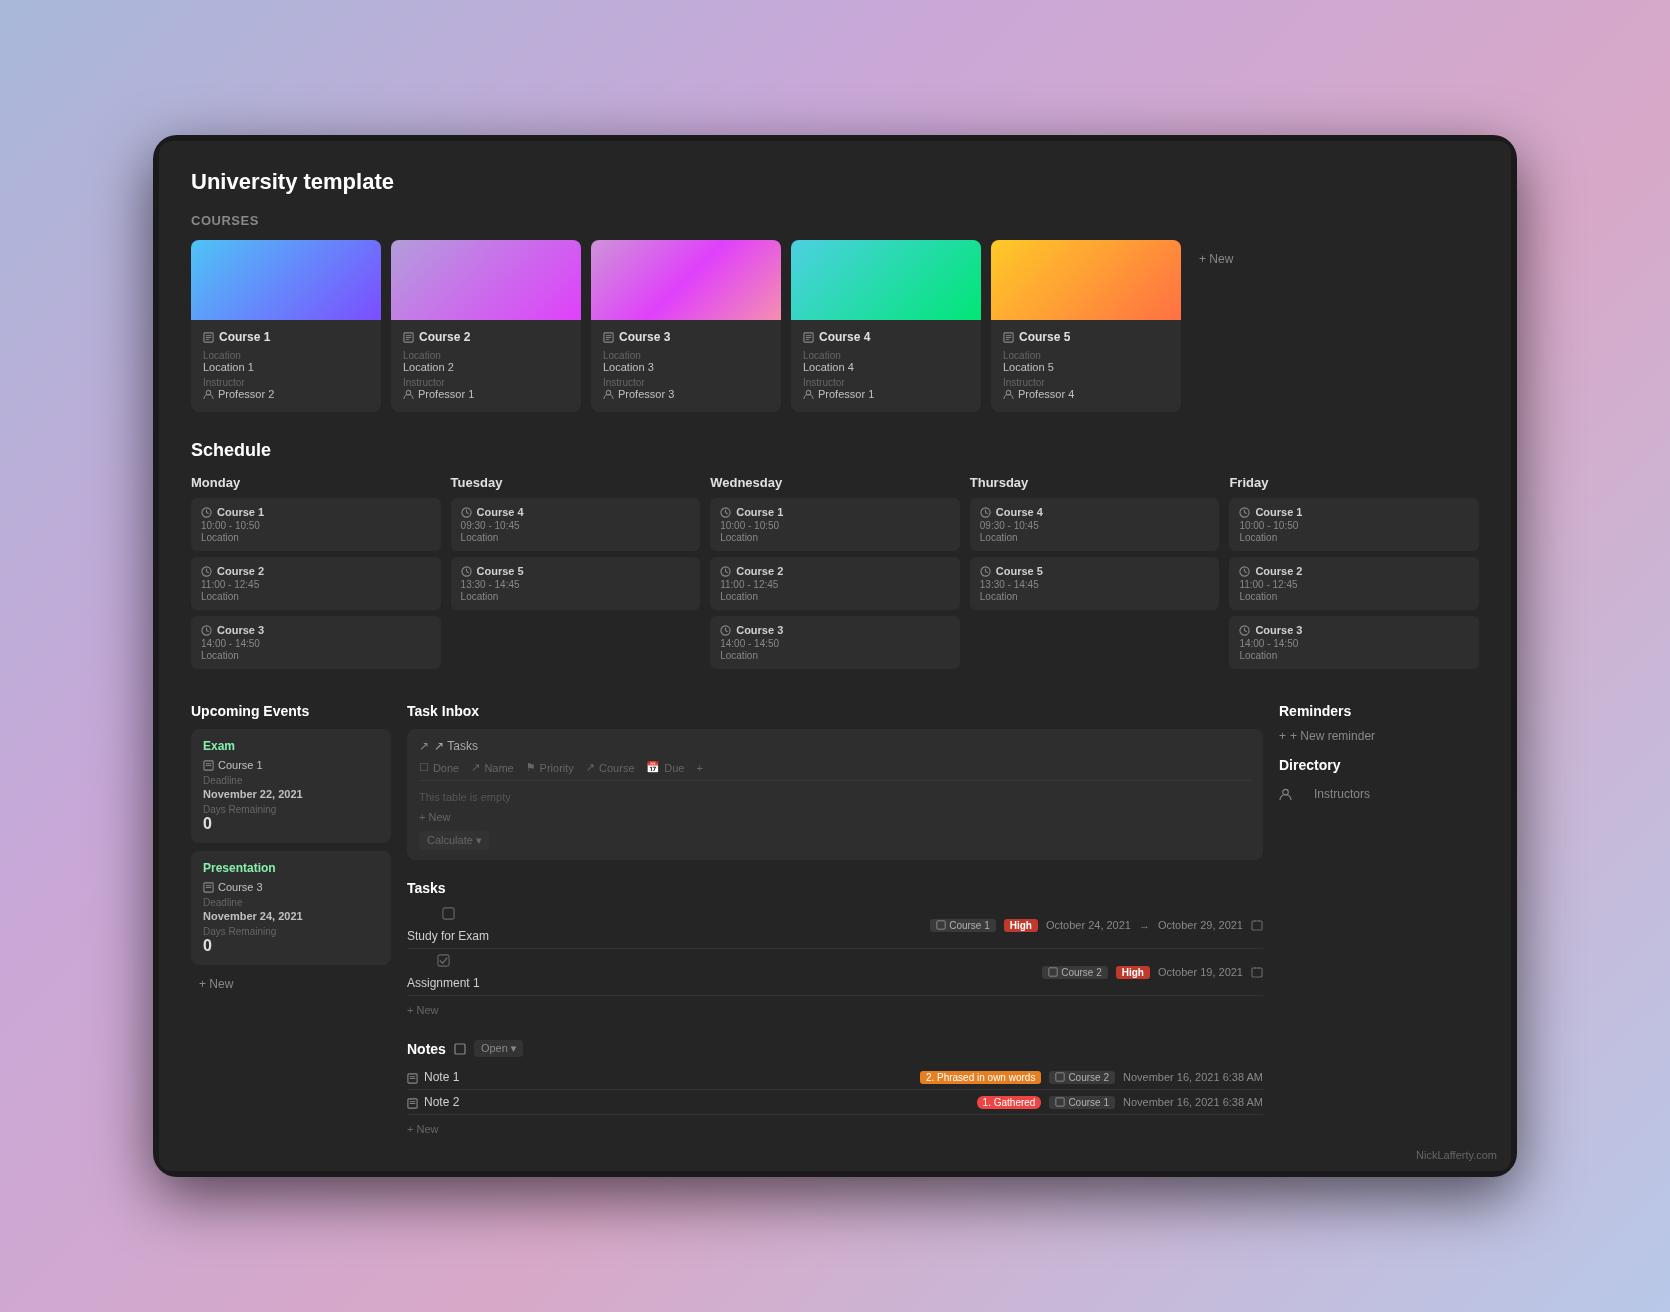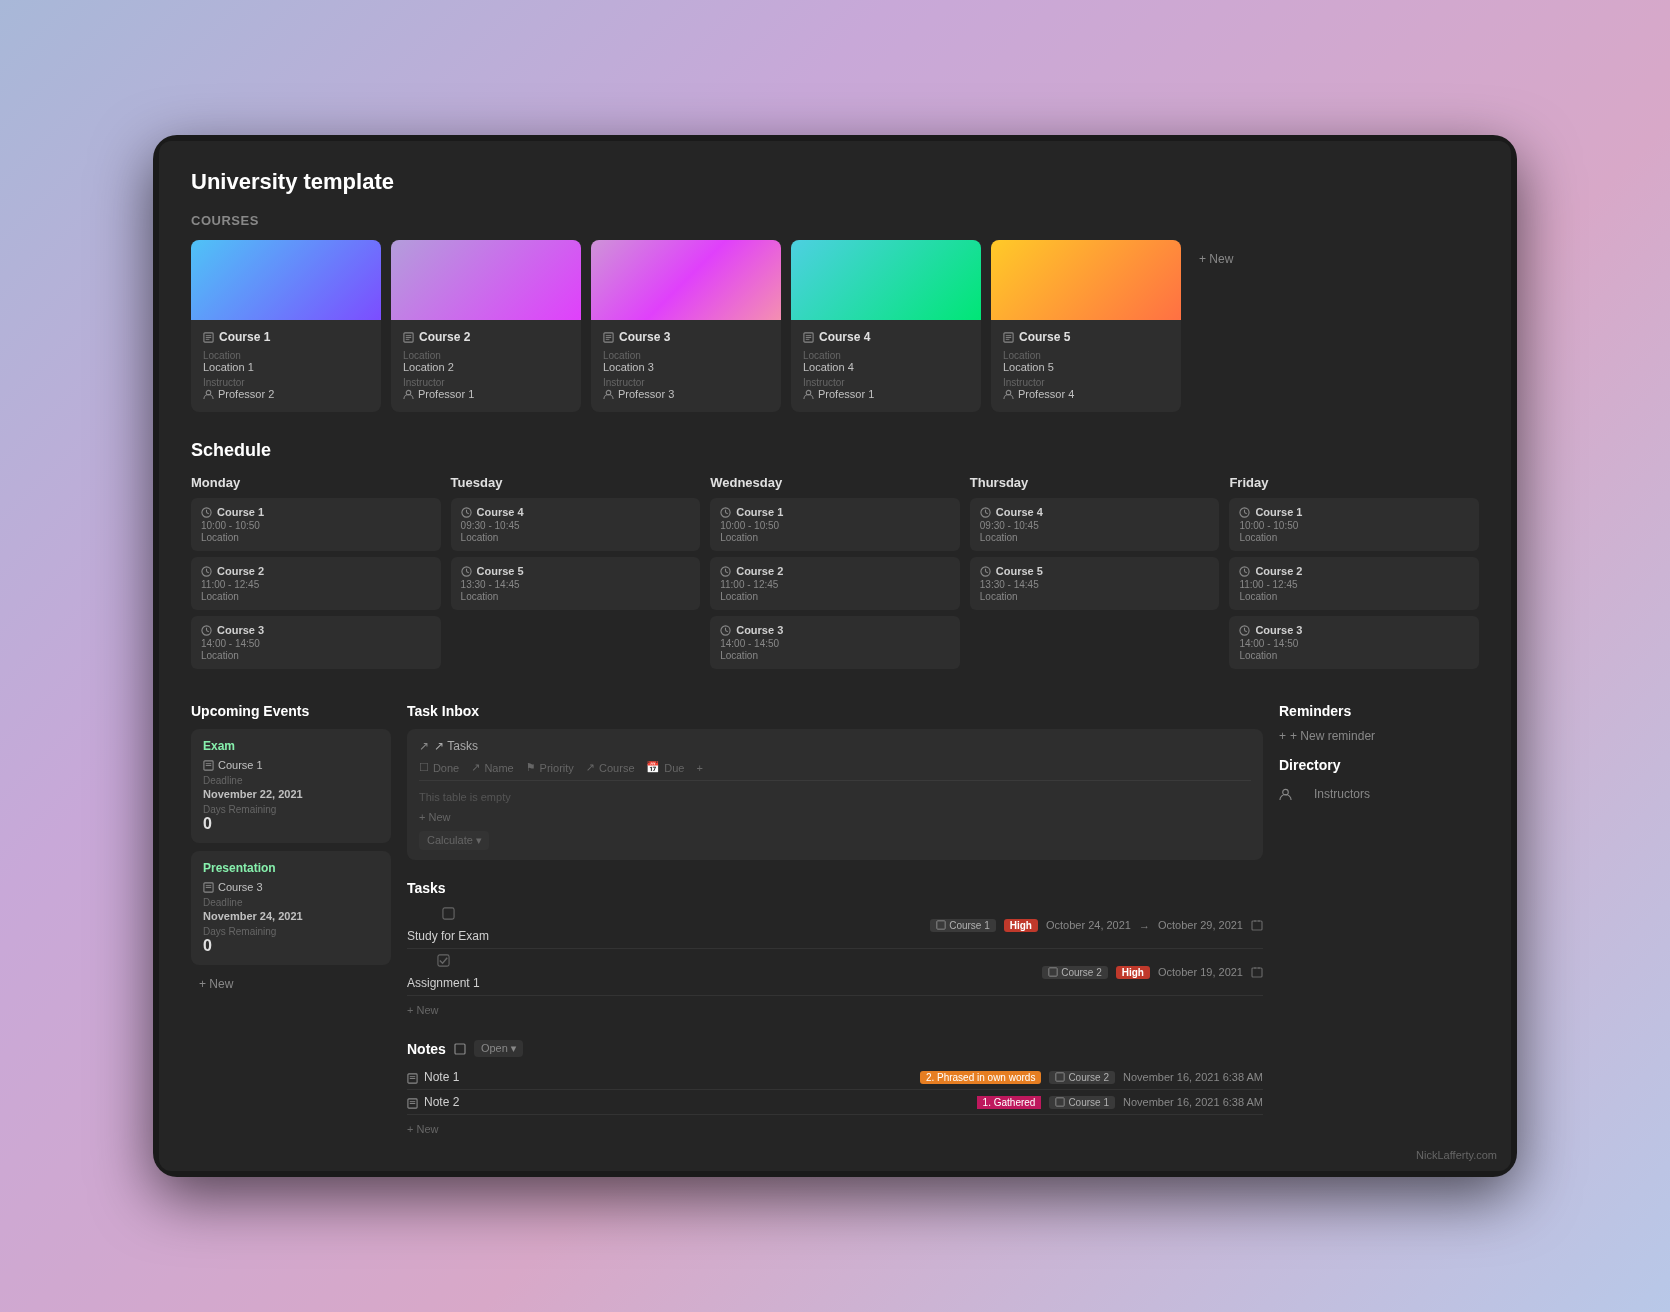--- a/index.html
+++ b/index.html
@@ -333,26 +333,26 @@
     }
     .badge-phrased {
       background: #e67e22;
       color: #fff;
       font-size: 10px;
       font-weight: 500;
       padding: 1px 6px;
       border-radius: 3px;
     }
     .badge-gathered {
-      background: #be185d;
+      background: #ef4444;
       color: #fff;
       font-size: 10px;
       font-weight: 500;
       padding: 1px 6px;
-      border-radius: 0;
+      border-radius: 6px;
       text-align: right;
     }
     
     .right-col { }
     .reminder-add {
       display: flex;
       align-items: center;
       gap: 4px;
       font-size: 12px;
       color: #888;

